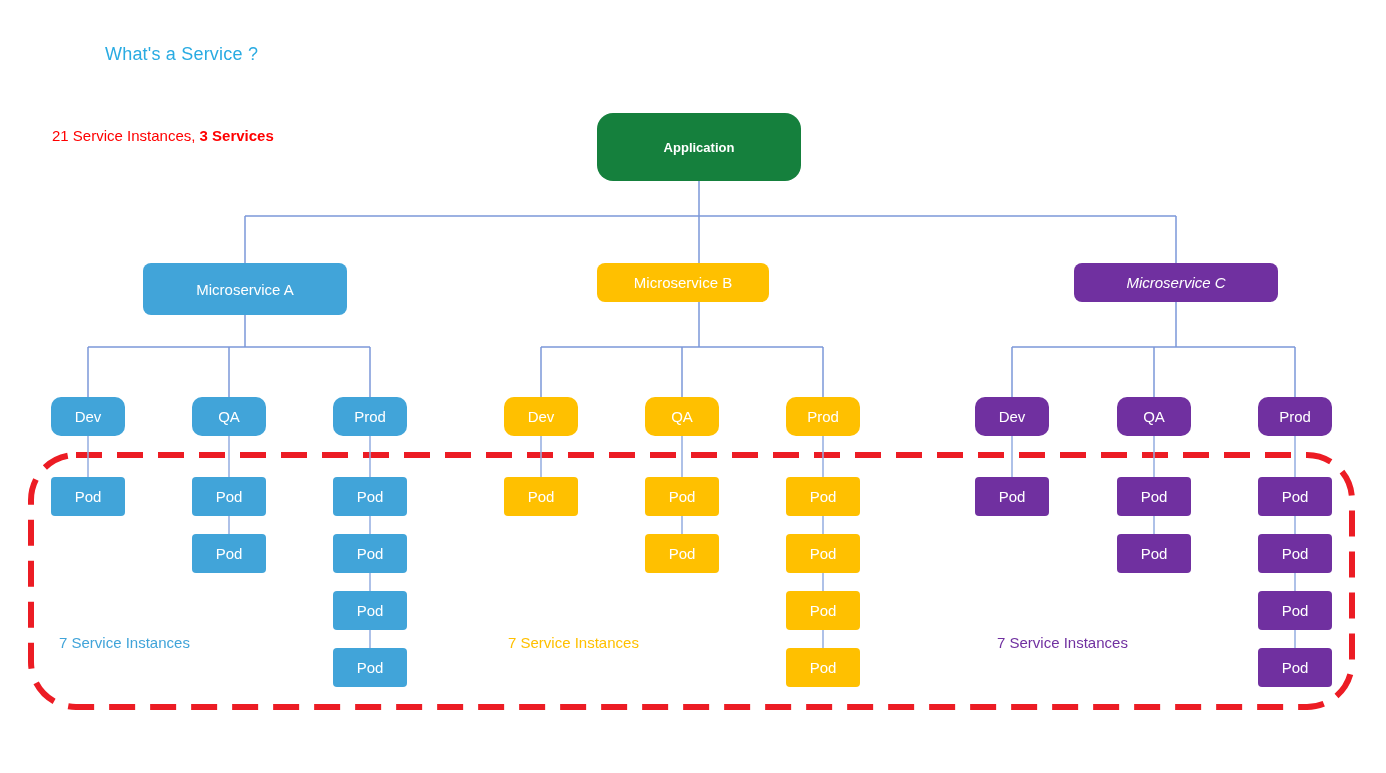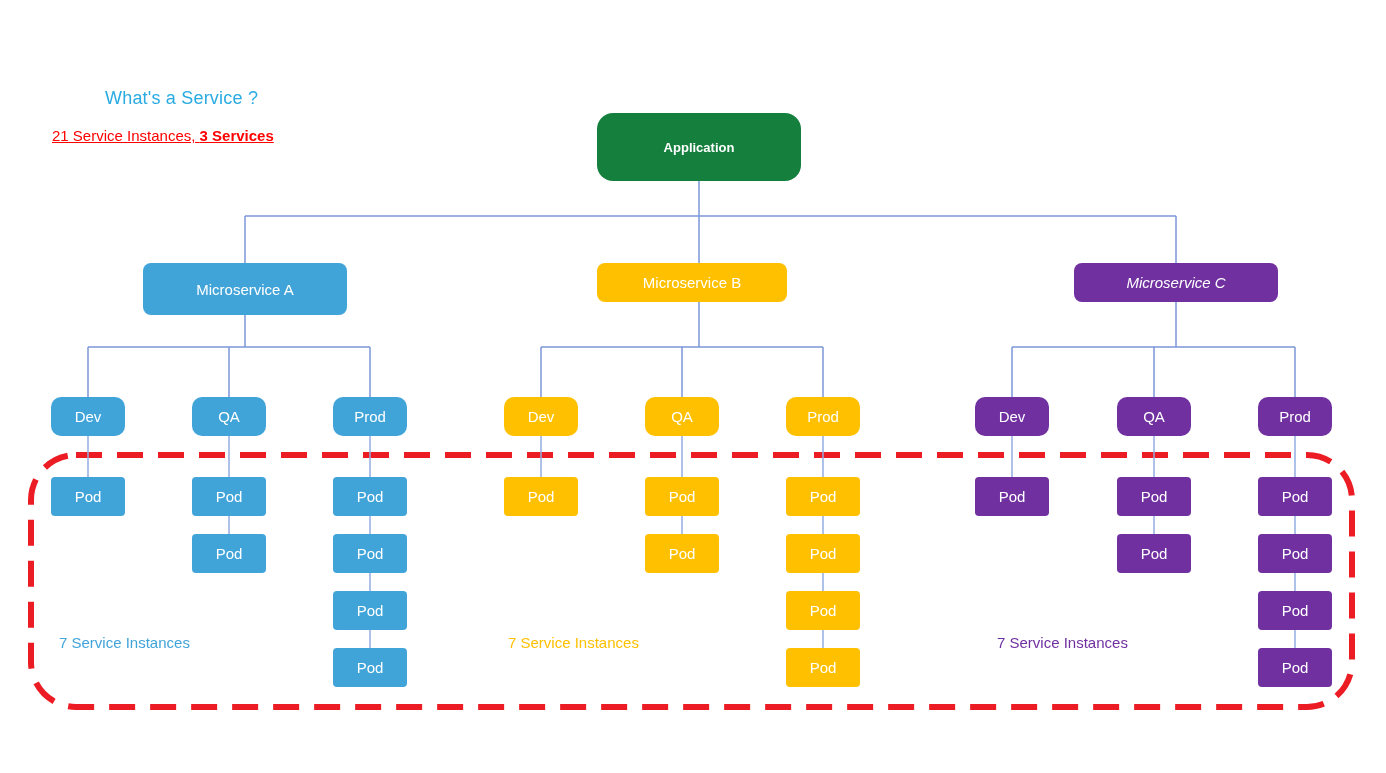--- a/index.html
+++ b/index.html
@@ -6,26 +6,25 @@
   .canvas {
     position:relative;
     width:1386px; height:773px;
     overflow:hidden;
     background:#ffffff;
     font-family:"Liberation Sans","DejaVu Sans",sans-serif;
   }
   #connector-layer { position:absolute; left:0; top:0; width:1386px; height:773px; pointer-events:none; }
   .page-title {
     position:absolute; left:105px; top:44px;
-    font-size:18px; letter-spacing:0.2px;margin-top:44px;
+    font-size:18px; letter-spacing:0.2px;
   }
   .summary {
     position:absolute; left:52px; top:127px;
     font-size:15px;
-    text-decoration:underline;
   }
   .summary b { font-weight:bold; }
   .node {
     position:absolute;
     display:flex; align-items:center; justify-content:center;
     color:#ffffff;
     box-sizing:border-box;
     text-align:center;
   }
   .node-app   { border-radius:16px; font-size:13px; font-weight:bold; }
@@ -96,21 +95,21 @@
       <div class="node node-pod" style="left: 51px; top: 477px; width: 74px; height: 39px; background: rgb(65, 164, 217);">Pod</div>
       <div class="node node-env" style="left: 192px; top: 397px; width: 74px; height: 39px; background: rgb(65, 164, 217);">QA</div>
       <div class="node node-pod" style="left: 192px; top: 477px; width: 74px; height: 39px; background: rgb(65, 164, 217);">Pod</div>
       <div class="node node-pod" style="left: 192px; top: 534px; width: 74px; height: 39px; background: rgb(65, 164, 217);">Pod</div>
       <div class="node node-env" style="left: 333px; top: 397px; width: 74px; height: 39px; background: rgb(65, 164, 217);">Prod</div>
       <div class="node node-pod" style="left: 333px; top: 477px; width: 74px; height: 39px; background: rgb(65, 164, 217);">Pod</div>
       <div class="node node-pod" style="left: 333px; top: 534px; width: 74px; height: 39px; background: rgb(65, 164, 217);">Pod</div>
       <div class="node node-pod" style="left: 333px; top: 591px; width: 74px; height: 39px; background: rgb(65, 164, 217);">Pod</div>
       <div class="node node-pod" style="left: 333px; top: 648px; width: 74px; height: 39px; background: rgb(65, 164, 217);">Pod</div>
       <div class="annotation" style="left: 59px; top: 634px; color: rgb(65, 164, 217);">7 Service Instances</div>
-      <div class="node node-ms" style="left: 597px; top: 263px; width: 190px; height: 39px; background: rgb(255, 192, 0);">Microservice B</div>
+      <div class="node node-ms" style="left: 597px; top: 263px; width: 172px; height: 39px; background: rgb(255, 192, 0);">Microservice B</div>
       <div class="node node-env" style="left: 504px; top: 397px; width: 74px; height: 39px; background: rgb(255, 192, 0);">Dev</div>
       <div class="node node-pod" style="left: 504px; top: 477px; width: 74px; height: 39px; background: rgb(255, 192, 0);">Pod</div>
       <div class="node node-env" style="left: 645px; top: 397px; width: 74px; height: 39px; background: rgb(255, 192, 0);">QA</div>
       <div class="node node-pod" style="left: 645px; top: 477px; width: 74px; height: 39px; background: rgb(255, 192, 0);">Pod</div>
       <div class="node node-pod" style="left: 645px; top: 534px; width: 74px; height: 39px; background: rgb(255, 192, 0);">Pod</div>
       <div class="node node-env" style="left: 786px; top: 397px; width: 74px; height: 39px; background: rgb(255, 192, 0);">Prod</div>
       <div class="node node-pod" style="left: 786px; top: 477px; width: 74px; height: 39px; background: rgb(255, 192, 0);">Pod</div>
       <div class="node node-pod" style="left: 786px; top: 534px; width: 74px; height: 39px; background: rgb(255, 192, 0);">Pod</div>
       <div class="node node-pod" style="left: 786px; top: 591px; width: 74px; height: 39px; background: rgb(255, 192, 0);">Pod</div>
       <div class="node node-pod" style="left: 786px; top: 648px; width: 74px; height: 39px; background: rgb(255, 192, 0);">Pod</div>

